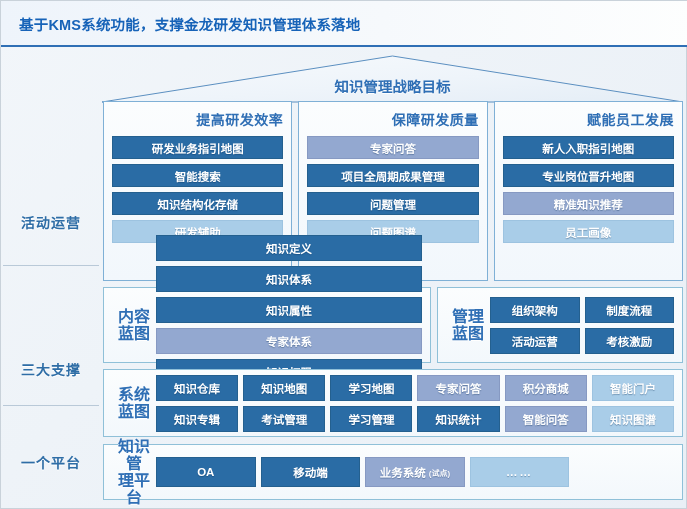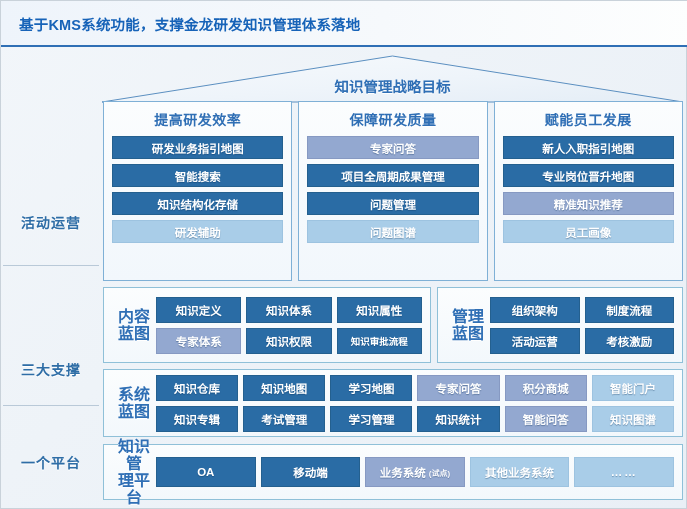--- a/index.html
+++ b/index.html
@@ -60,21 +60,21 @@
   }
   .scene-col{
     flex:1;
     background:linear-gradient(180deg,#fbfdfe 0%,#f2f7fc 100%);
     border:1px solid #7fb0d6;
     box-sizing:border-box;
     padding:7px 8px 8px 8px;
     display:flex;flex-direction:column;
   }
   .scene-title{
-    text-align:center;font-size:14px;font-weight:bold;color:#2f6fb5;
+    text-align:right;font-size:14px;font-weight:bold;color:#2f6fb5;
     margin-bottom:7px;letter-spacing:.5px;text-shadow:0 1px 0 #fff;
   }
   .scene-items{display:flex;flex-direction:column;gap:5px;flex:1;}
   .chip{
     height:23px;display:flex;align-items:center;justify-content:center;
     color:#ffffff;font-size:11.5px;font-weight:bold;
     white-space:nowrap;box-sizing:border-box;
     text-shadow:0 1px 1px rgba(0,40,80,.35);
   }
   .chip.dark{background:#2a6ca5;border:1px solid #24608f;}
@@ -93,21 +93,21 @@
     padding:6px 8px;
   }
   .panel-label{
     width:44px;flex:0 0 44px;
     font-size:16px;font-weight:bold;color:#2f6fb5;line-height:17px;
     text-align:center;text-shadow:0 1px 0 #fff;
   }
   .panel-grid{
     flex:1;display:grid;gap:5px;
   }
-  .g3{grid-template-columns:repeat(3,1fr);}
+  .g3{grid-template-columns:repeat(1,1fr);}
   .g2{grid-template-columns:repeat(2,1fr);}
   .g6{grid-template-columns:repeat(6,1fr);}
   .cell{
     height:26px;display:flex;align-items:center;justify-content:center;
     color:#ffffff;font-size:11.5px;font-weight:bold;white-space:nowrap;
     box-sizing:border-box;text-shadow:0 1px 1px rgba(0,40,80,.35);
   }
   .cell.dark{background:#2a6ca5;border:1px solid #24608f;}
   .cell.mid {background:#93a8d0;border:1px solid #8699c2;}
   .cell.light{background:#a9cde8;border:1px solid #9dc3e0;}
@@ -255,19 +255,18 @@
         <div>知识管</div>
         <div>理平台</div>
       </div>
       <div class="panel-grid g5">
         <div class="cell dark tall">OA</div>
         <div class="cell dark tall">移动端</div>
         <div class="cell mid tall">
           <span>业务系统</span>
           <span class="sub">(试点)</span>
         </div>
-        <div class="cell light tall">其他业务系统</div>
         <div class="cell light tall dots">……</div>
       </div>
     </div>
   </div>
 
 </div>
 
 </body></html>

